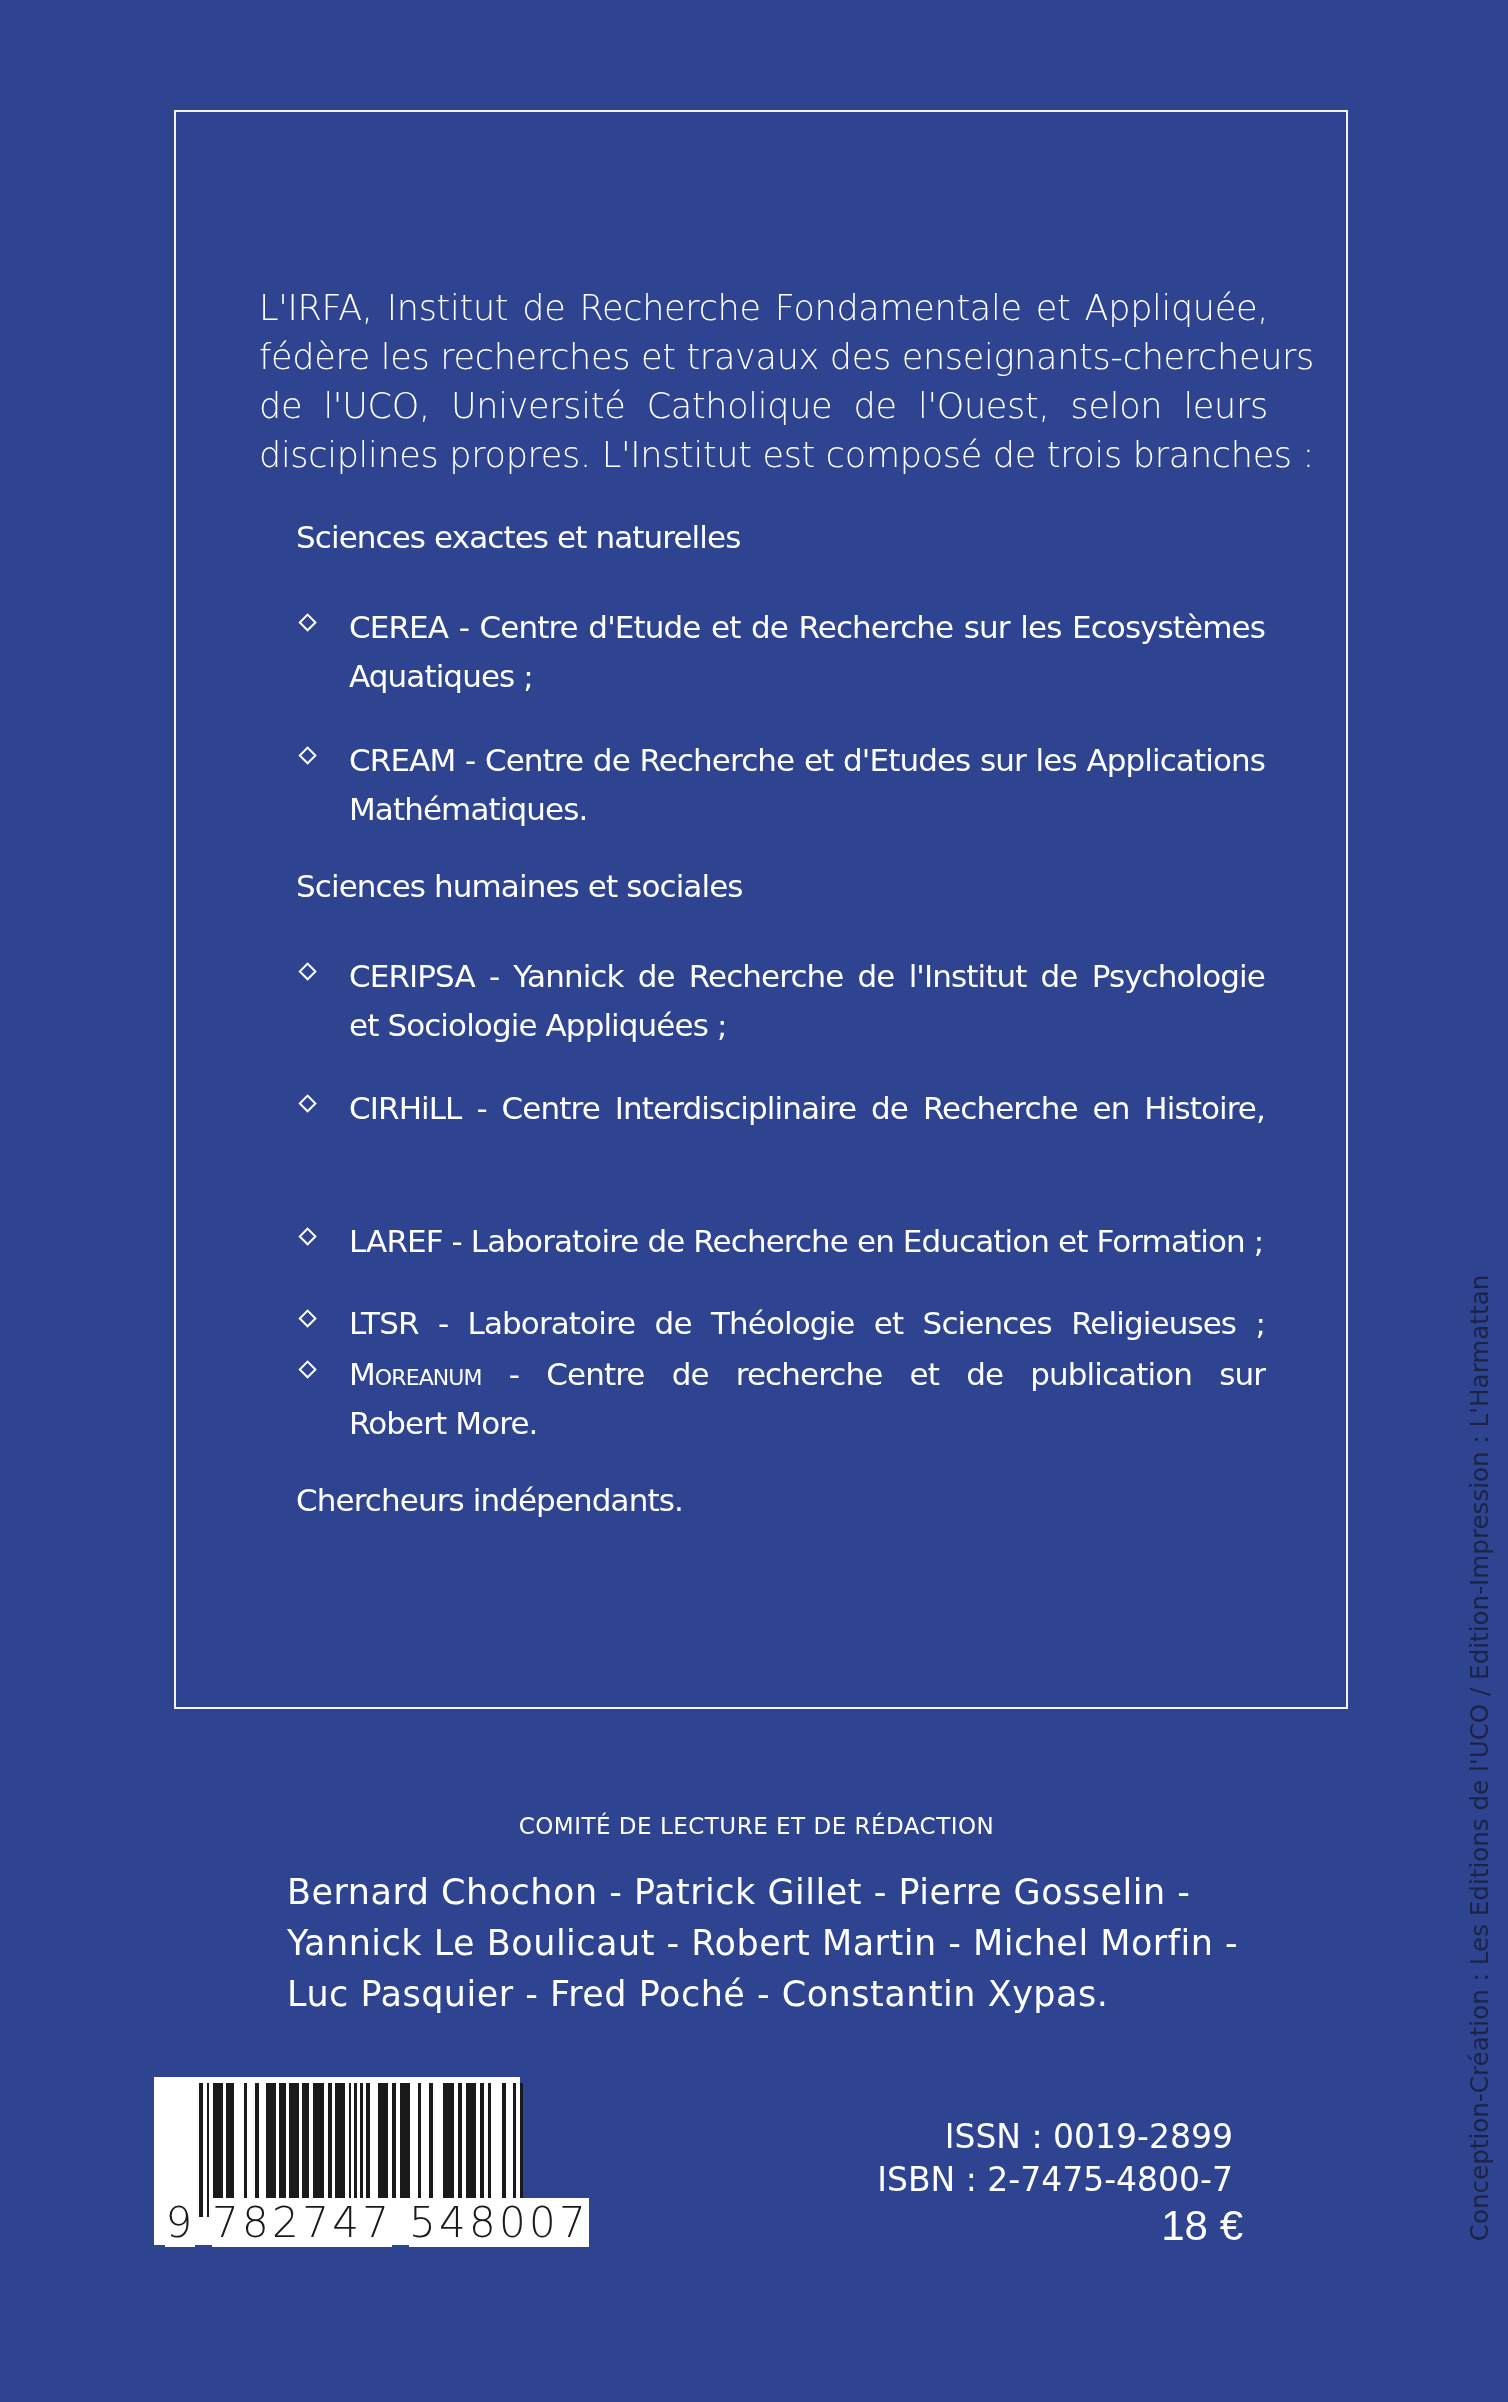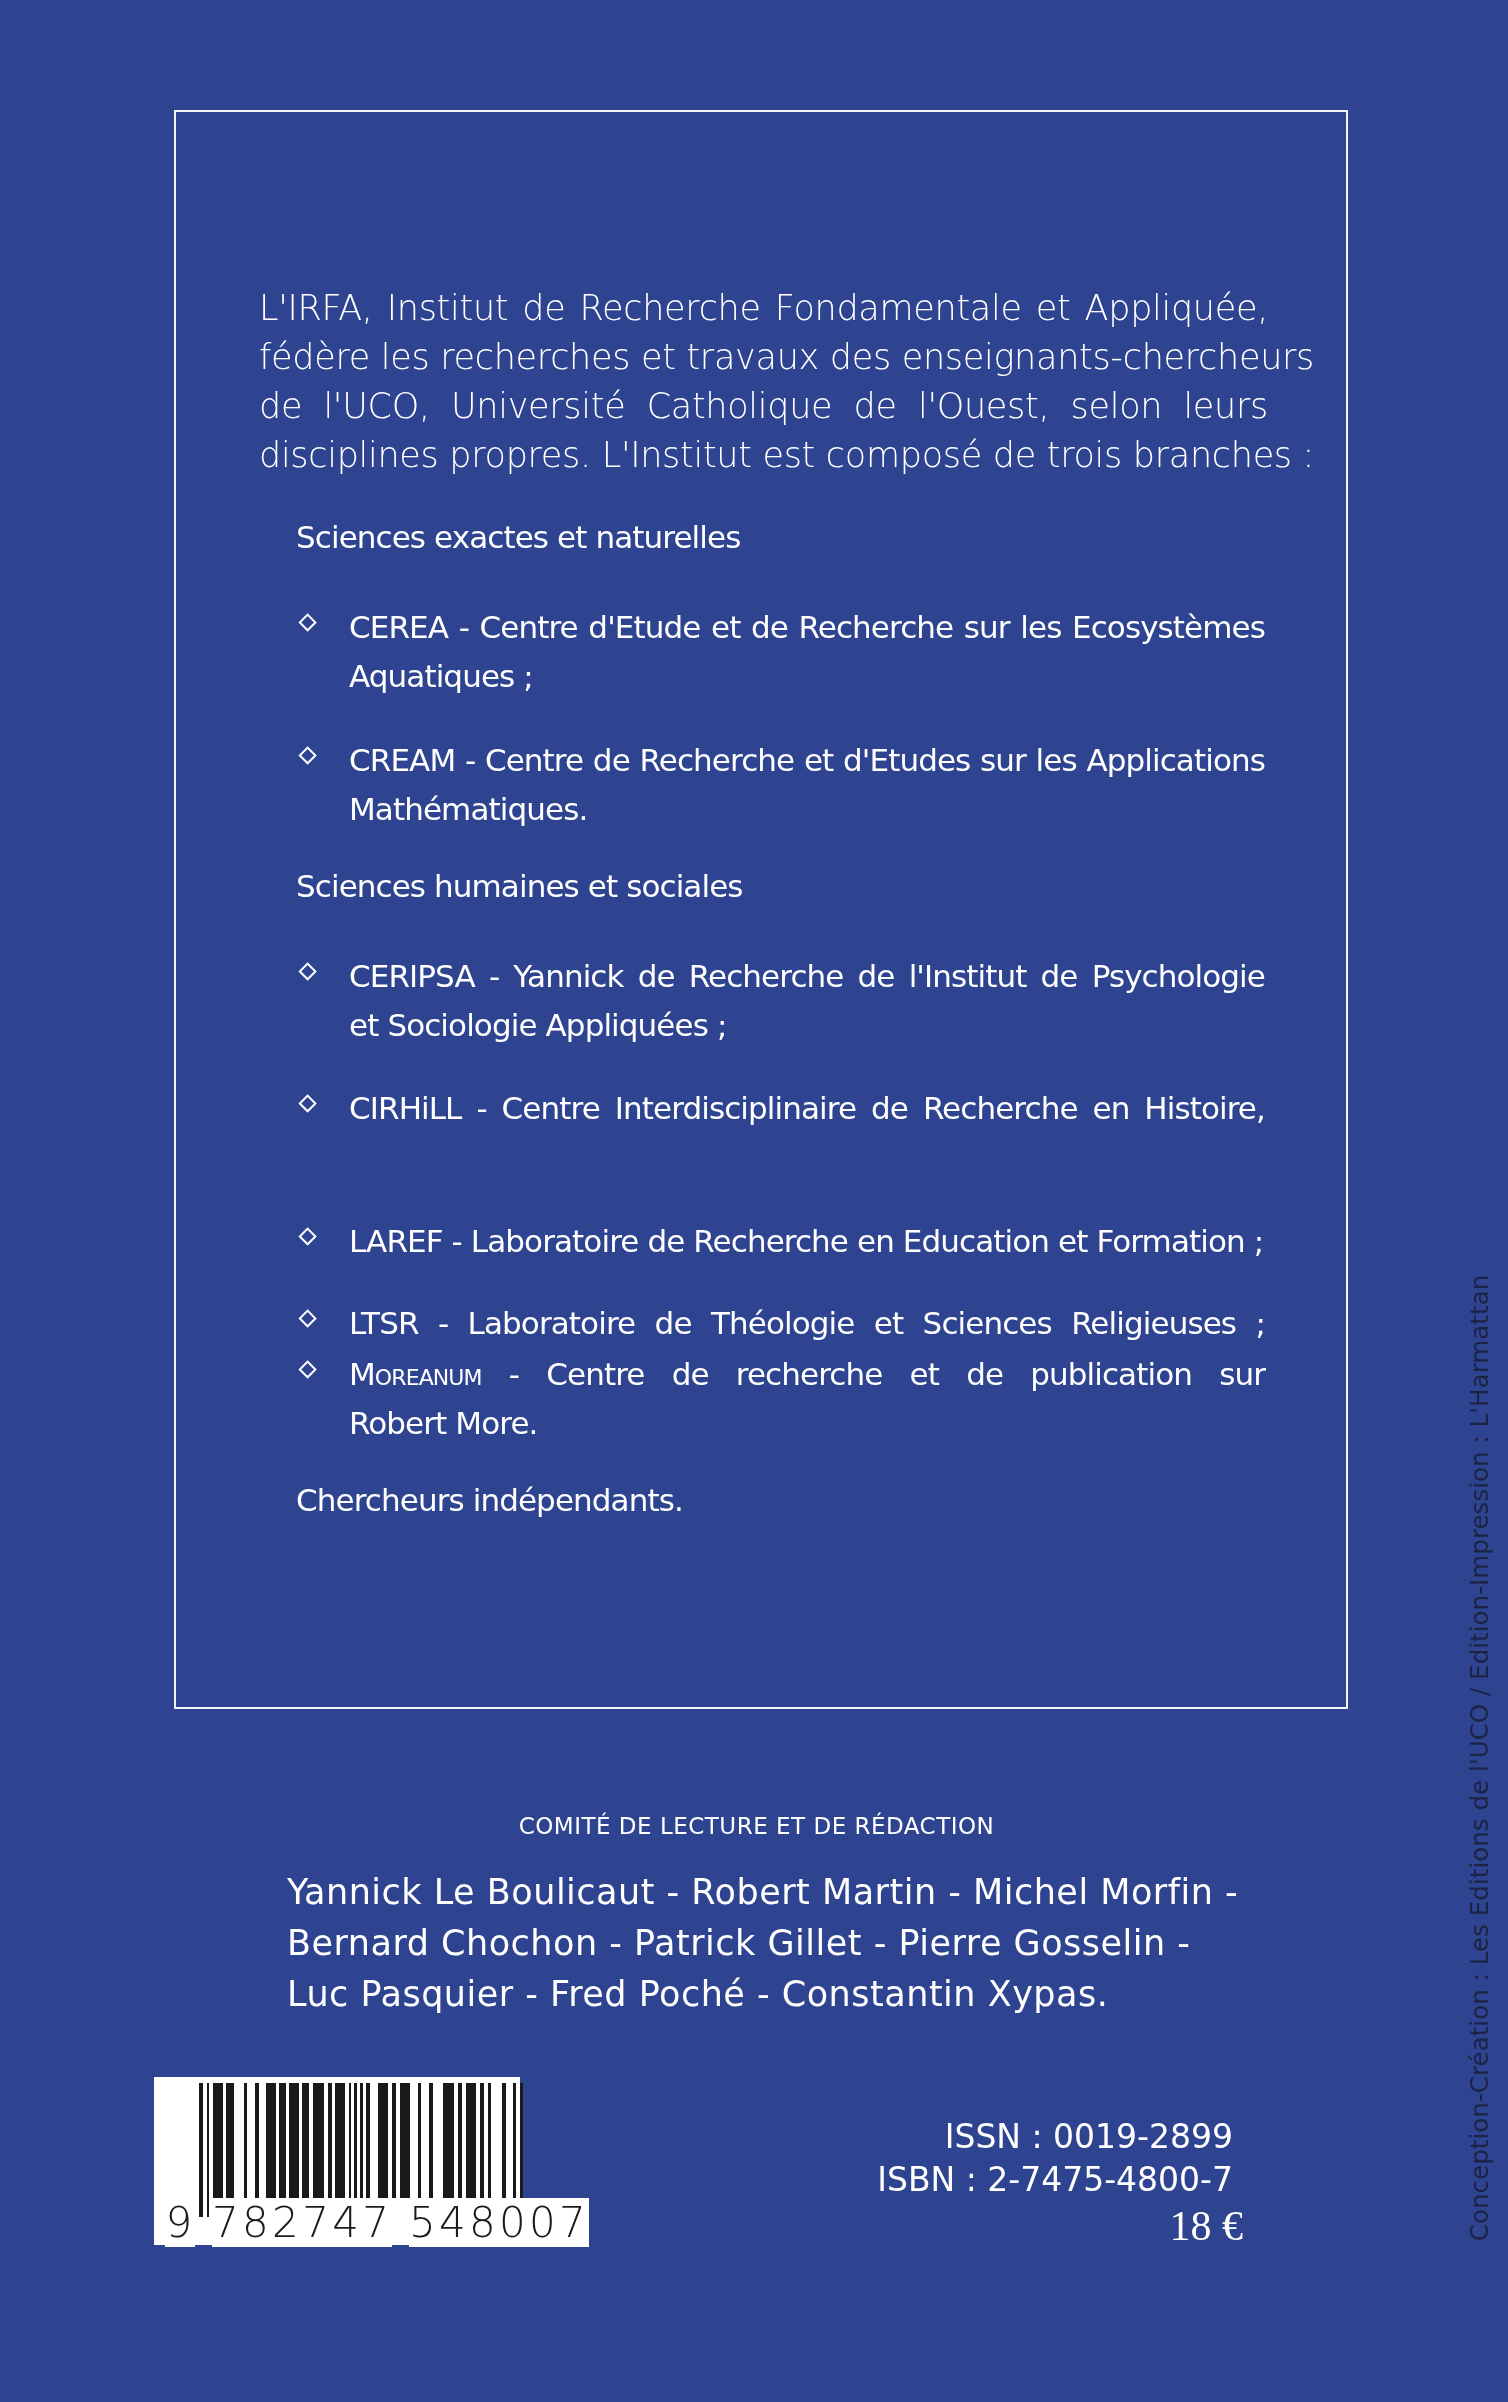--- a/index.html
+++ b/index.html
@@ -44,21 +44,21 @@
   }
   .bars { position:absolute; left:45px; top:5.7px; width:348px; height:142px; display:flex; align-items:flex-start; }
   .bars span { display:block; background:#1a1a1a; height:115px; }
   .bars span.g { height:134px; }
   .bcdigits {
     position:absolute; left:11.4px; top:121px; font-family:"DejaVu Sans", sans-serif; color:#1a1a1a;
     font-size:42px; letter-spacing:3.3px; white-space:nowrap; font-weight:300;
   }
   .bcdigits span { background:#ffffff; }
   .ids { position:absolute; right:275px; text-align:left; font-family:"DejaVu Sans", sans-serif; font-size:33px; }
-  .price { position:absolute; right:265px; top:2202px; font-family:Liberation Serif, serif; font-size:42px; }
+  .price { position:absolute; right:265px; top:2202px; font-family:Liberation Sans, sans-serif; font-size:42px; }
   .credit {
     position:absolute; left:1479px; top:1758px; transform:translate(-50%,-50%) rotate(-90deg);
     white-space:nowrap; color:#1c2345; font-size:24.6px; font-family:"DejaVu Sans", sans-serif; letter-spacing:0px;
   }
 </style>
 </head>
 <body>
 
 <div class="frame"></div>
 
@@ -125,22 +125,22 @@
     <span class="l">Robert More.</span>
   </div>
 </div>
 
 <div class="sub" style="top:1482px;">Chercheurs indépendants.</div>
 
 <div class="committee" style="top:1813px;">
   <div class="title">COMITÉ DE LECTURE ET DE RÉDACTION</div>
 </div>
 <div class="names" style="top:1867px;">
+  <span class="l">Bernard  Chochon - Patrick Gillet - Pierre Gosselin -</span>
   <span class="l">Yannick Le Boulicaut - Robert Martin - Michel Morfin -</span>
-  <span class="l">Bernard  Chochon - Patrick Gillet - Pierre Gosselin -</span>
   <span class="l">Luc Pasquier - Fred Poché - Constantin Xypas.</span>
 </div>
 
 <div class="barcode">
   <div class="bars">
     <span class="g" style="width:3.8px;margin-right:3.8px;"></span>
     <span class="g" style="width:2.8px;margin-right:3.8px;"></span>
     <span style="width:9.5px;margin-right:3.8px;"></span>
     <span style="width:7.6px;margin-right:10.4px;"></span>
     <span style="width:2.8px;margin-right:7.6px;"></span>

